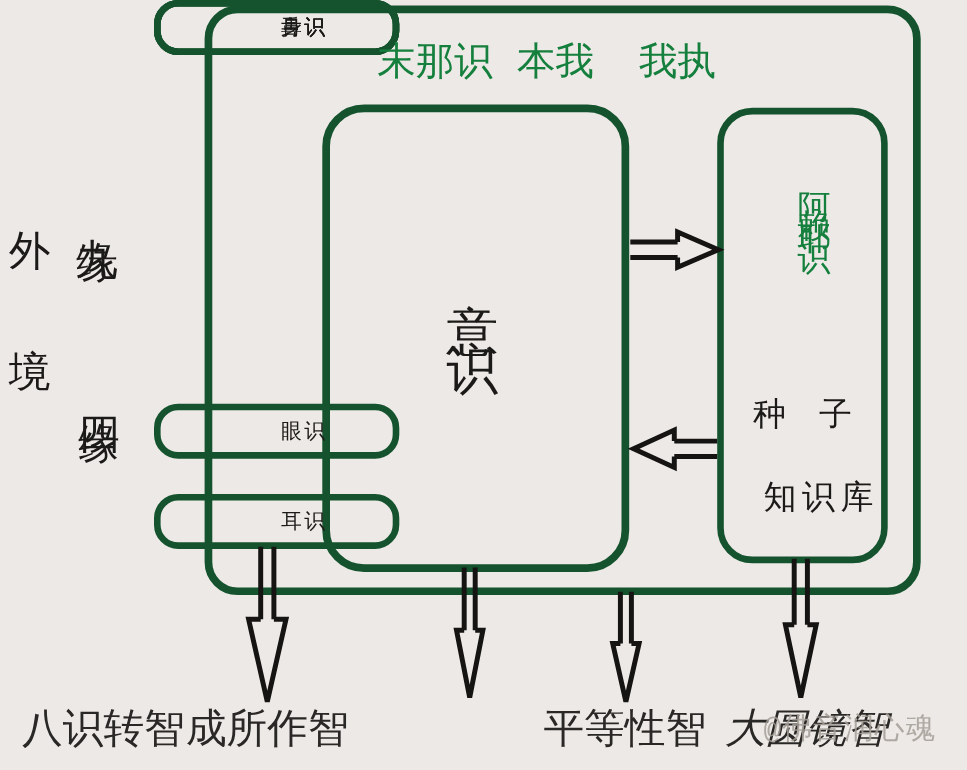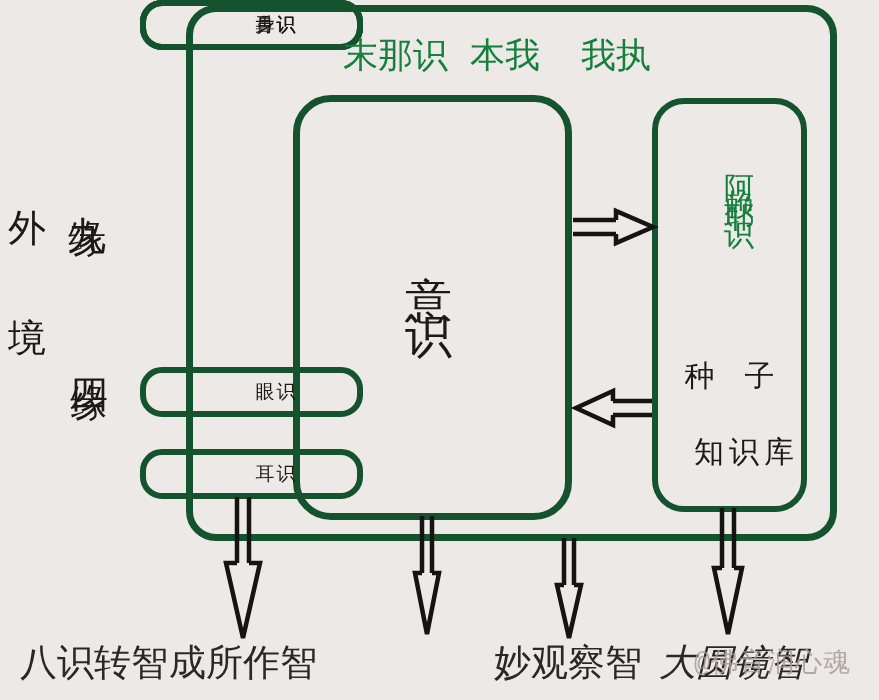--- a/index.html
+++ b/index.html
@@ -130,18 +130,18 @@
 
     <path d="M422 516 V573 M432 516 V573 M422 573 H415 L427 634 L439 573 H432"></path>
 
     <path d="M564 538 V585 M574 538 V585 M564 585 H557 L569 638 L581 585 H574"></path>
 
     <path d="M722 508 V568 M734 508 V568 M722 568 H714 L728 634 L742 568 H734"></path>
   </svg>
 
   <div class="bottom-label bl-0">八识转智</div>
   <div class="bottom-label bl-1">成所作智</div>
-  <div class="bottom-label bl-3">妙观察智</div>
+  <div class="bottom-label bl-3">平等性智</div>
   <div class="bottom-label bl-4">大圆镜智</div>
 
   <div class="watermark">@佛音润心魂</div>
 
 </div>
 
 </body></html>

